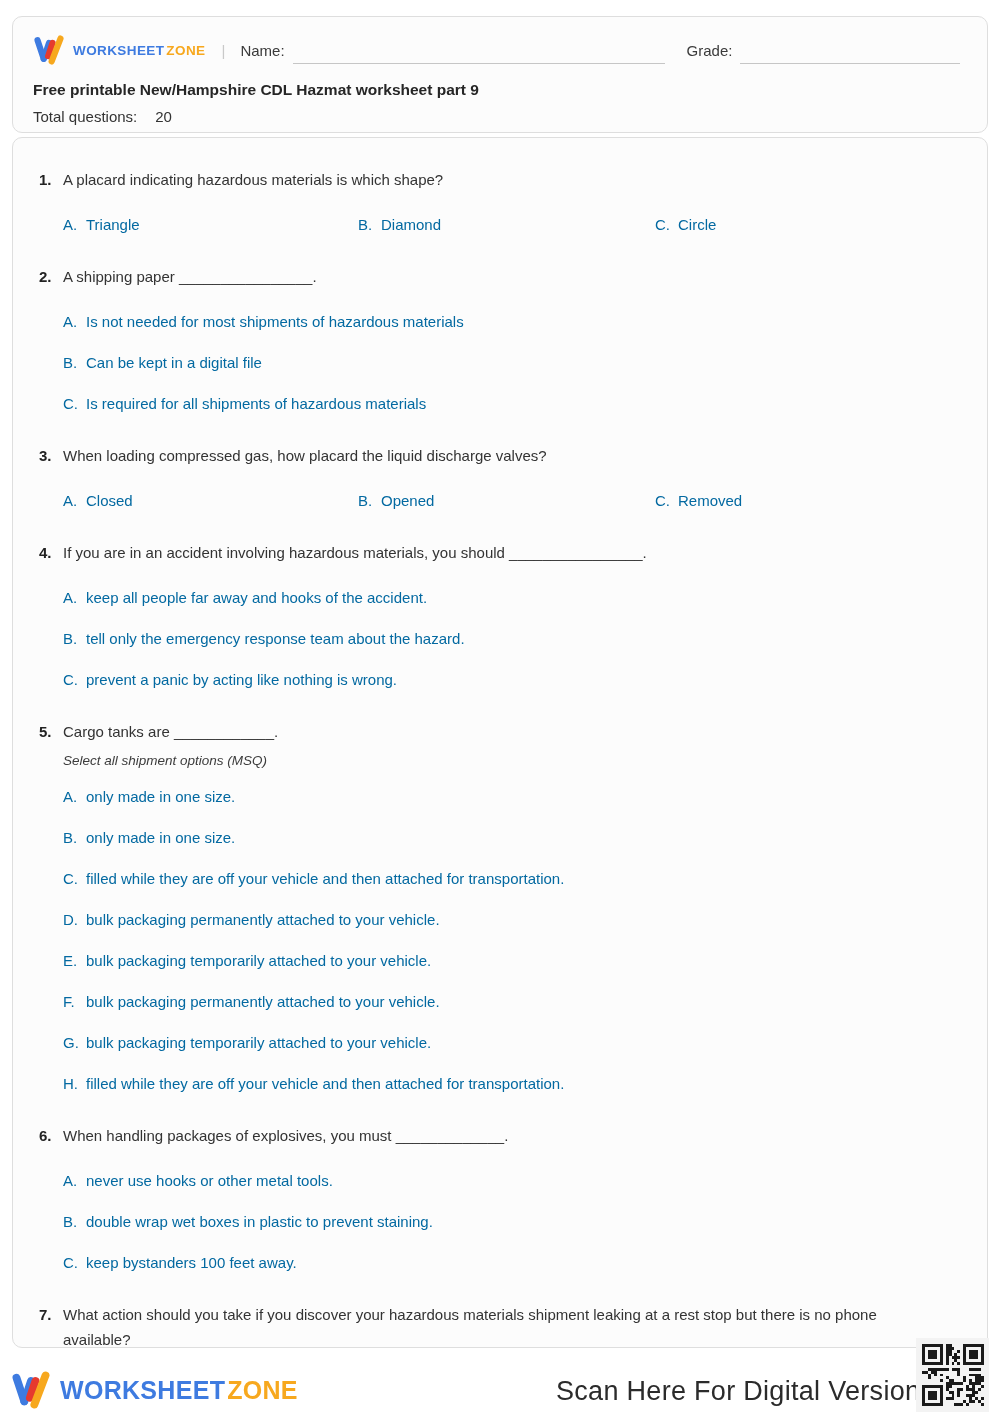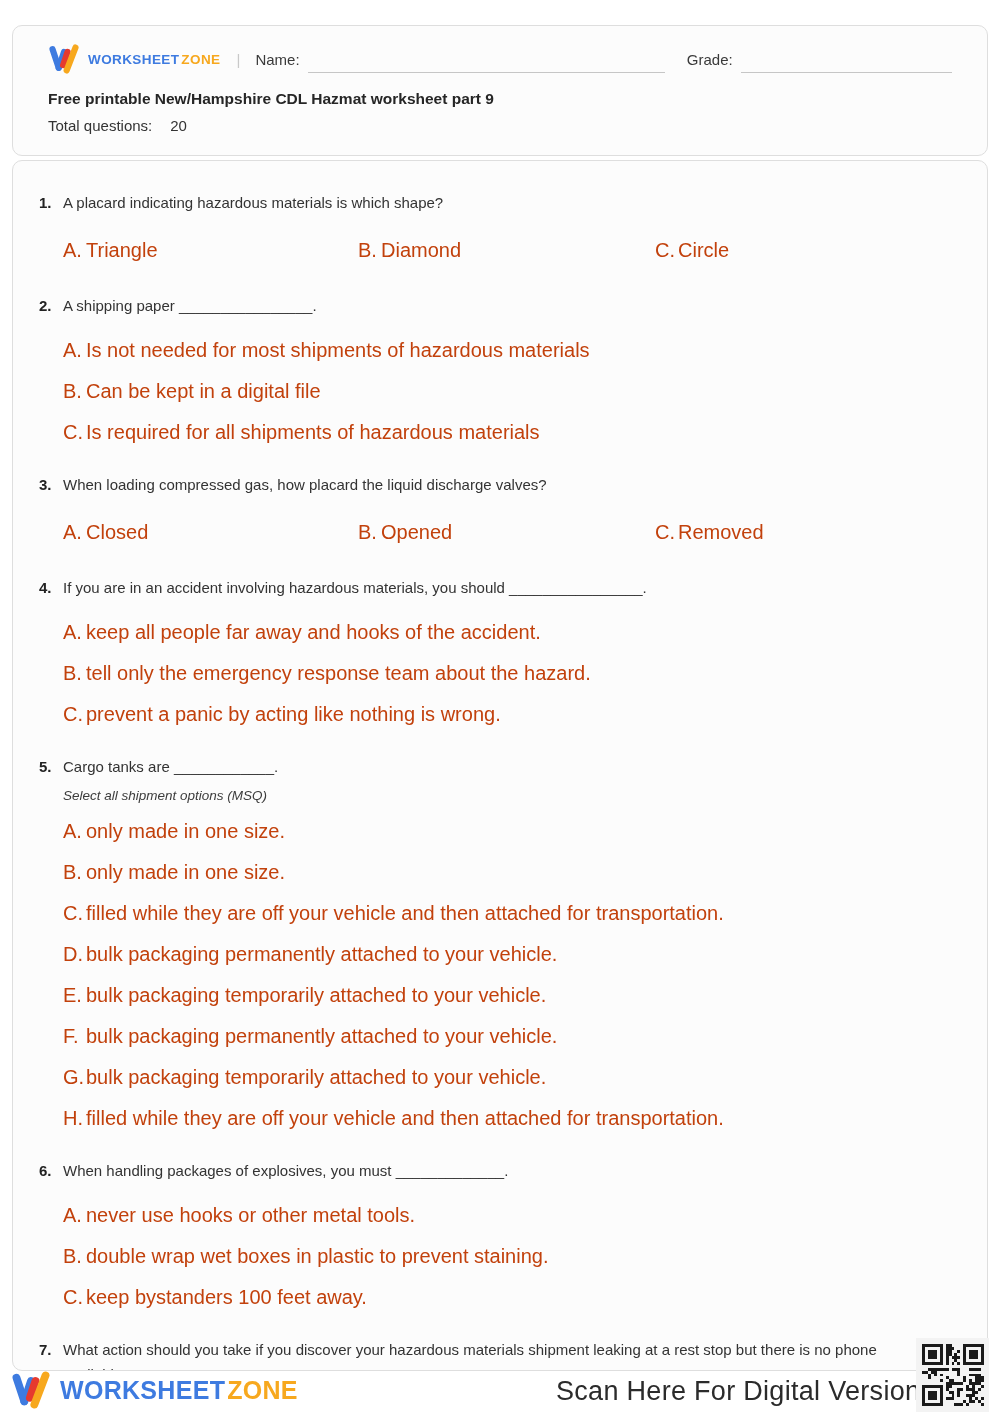--- a/index.html
+++ b/index.html
@@ -7,21 +7,21 @@
     width:1000px;height:1414px;position:relative;overflow:hidden;
     background:#ffffff;color:#333;
     font-family:"Liberation Sans", sans-serif;
     -webkit-font-smoothing:antialiased;
   }
   .card{
     margin:0 12px;border:1px solid #dedede;border-radius:10px;
     background:#fcfcfc;box-sizing:border-box;
   }
   
-  .card-top{margin-top:25px;height:131px;padding:14px 35px 0;}
+  .card-top{margin-top:16px;height:117px;padding:14px 20px 0;}
   .header-row{display:flex;align-items:center;height:34px;margin-top:2px;}
   .logo{display:flex;align-items:center;}
   .brand-text{font-weight:bold;font-size:13.5px;letter-spacing:.4px;}
   .brand-w1{color:#3e7be0;margin-left:8px;}
   .brand-w2{color:#f7a81e;margin-left:2px;}
   .hdr-divider{color:#c9c9c9;font-size:15px;margin:0 15px 0 16px;}
   .fill-label{font-size:15px;color:#3a3a3a;}
   .fill-line{
     display:inline-block;height:16px;border-bottom:1px solid #c6c6c6;
     transform:translateY(5px);margin-left:8px;
@@ -38,21 +38,21 @@
   .question:last-child{margin-bottom:0;}
   .q-head{display:flex;}
   .q-num{flex:0 0 24px;font-weight:bold;font-size:15px;color:#222;line-height:25px;}
   .q-text{font-size:15px;color:#333;line-height:25px;max-width:848px;}
   .q-note{font-style:italic;font-size:13.5px;color:#3c3c3c;margin:9px 0 0 24px;}
   .options{margin-left:24px;}
   .options-row{display:grid;grid-template-columns:295px 297px 1fr;margin-top:24px;}
   .options-row .option{margin-top:0;}
   .options-stack .option{margin-top:24px;line-height:17px;}
   .q-note + .options-stack .option:first-child{margin-top:20px;}
-  .option{font-size:20px;color:#c2410c;}
+  .option{font-size:15px;color:#0369a1;}
   .opt-letter{display:inline-block;width:23px;}
   
   .footer{position:absolute;left:0;right:9px;bottom:0;height:60px;}
   .footer-logo{position:absolute;left:10px;bottom:5px;display:flex;align-items:center;}
   .footer-brand{font-weight:bold;font-size:25px;letter-spacing:.3px;}
   .scan-text{position:absolute;left:556px;bottom:7px;font-size:27px;color:#2b2b2b;letter-spacing:.3px;}
   .qr{
     position:absolute;right:2px;bottom:2px;width:73px;height:74px;
     background:#f3f3f3;display:flex;align-items:center;justify-content:center;z-index:5;
   }

